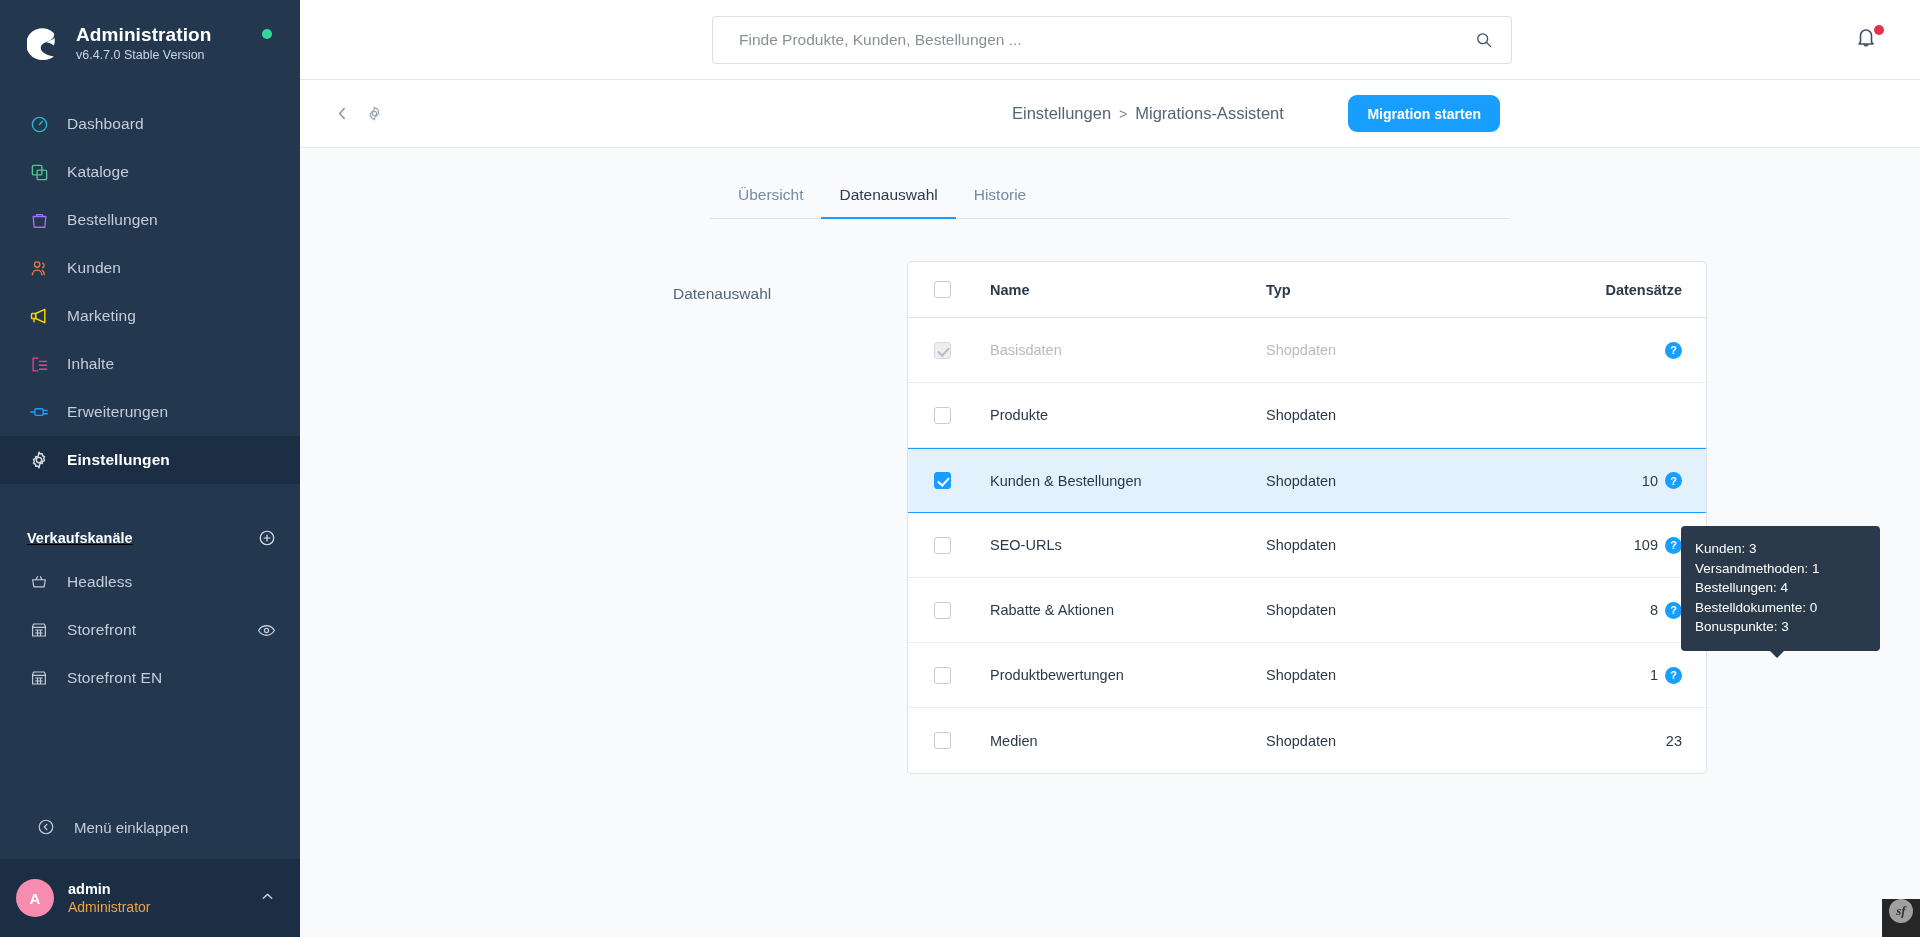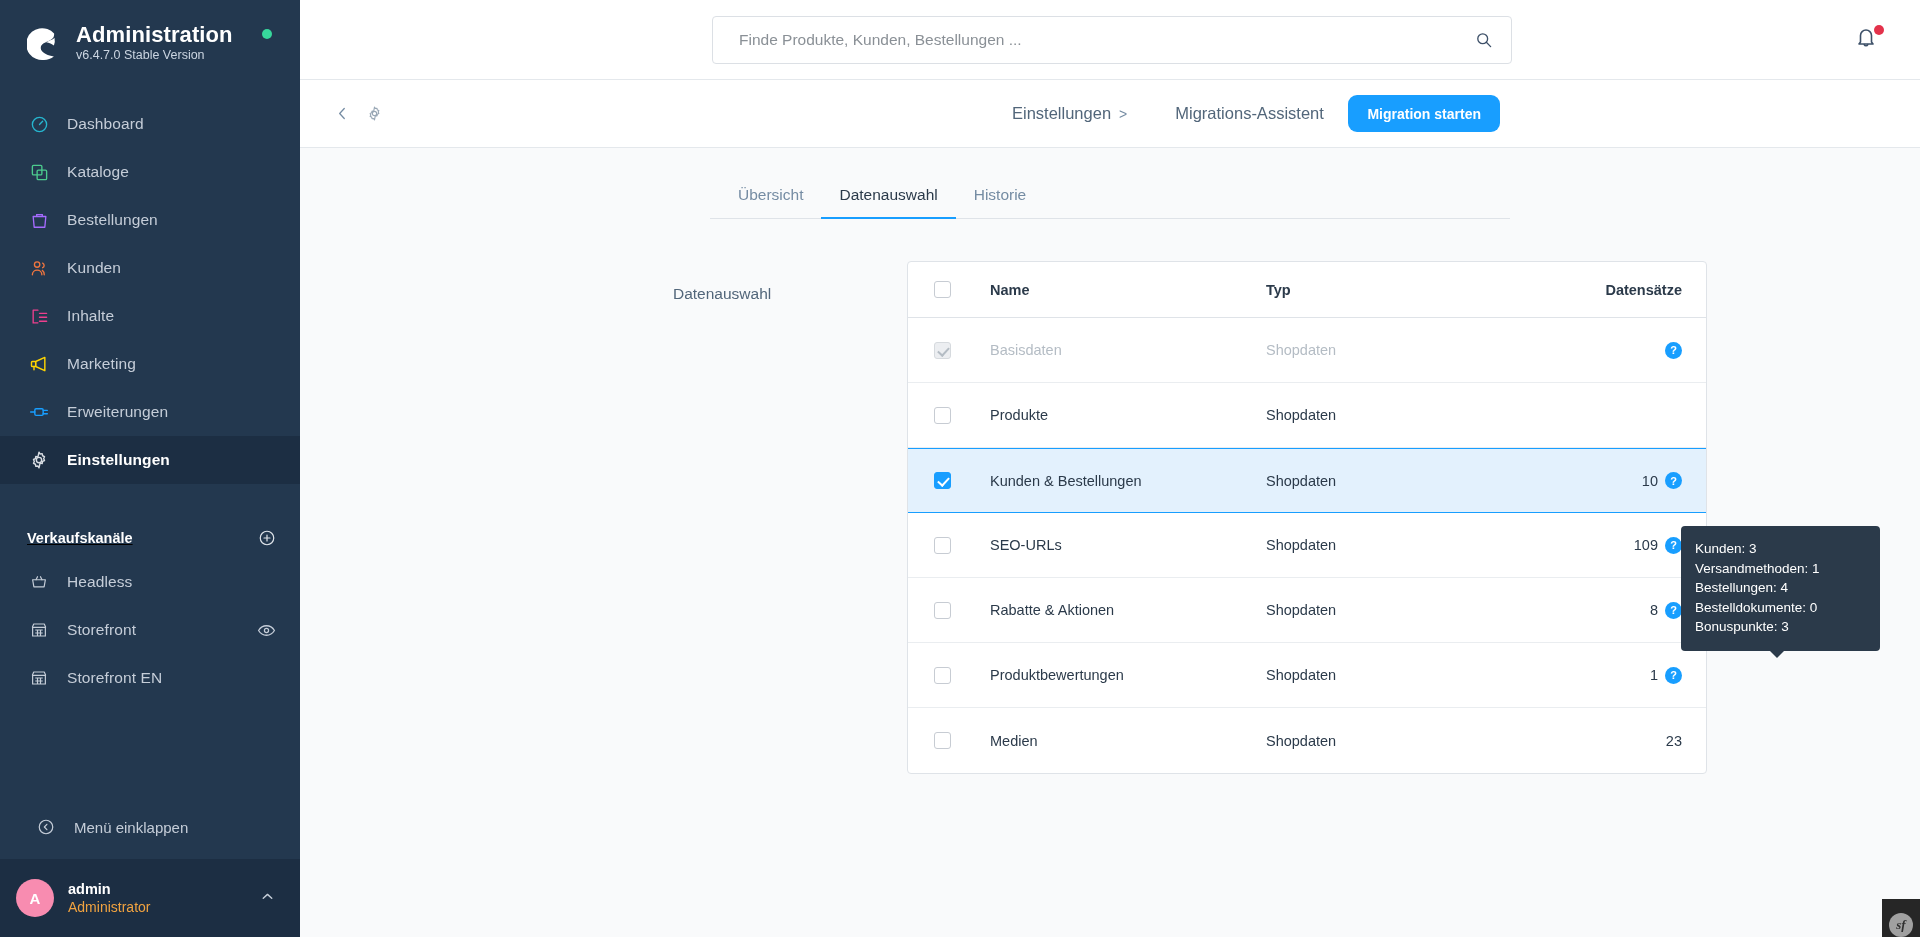--- a/index.html
+++ b/index.html
@@ -12,21 +12,21 @@
 
   
   .sidebar {
     width: 300px; height: 937px; background: #23384f;
     display: flex; flex-direction: column; flex: 0 0 300px;
     position: relative; z-index: 5;
   }
   .sb-head { height: 88px; display: flex; align-items: center; padding: 0 22px; position: relative; }
   .sb-logo { width: 44px; height: 44px; flex: 0 0 44px; display: flex; align-items: center; justify-content: center; }
   .sb-titles { margin-left: 10px; }
-  .sb-title { color: #fff; font-size: 22px; font-weight: bold; line-height: 22px; letter-spacing: .1px; text-align: right; }
+  .sb-title { color: #fff; font-size: 19px; font-weight: bold; line-height: 22px; letter-spacing: .1px; text-align: right; }
   .sb-sub { color: #cbd5e1; font-size: 12.5px; line-height: 17px; margin-top: 1px; }
   .sb-dot { position: absolute; right: 28px; top: 29px; width: 10px; height: 10px; border-radius: 50%; background: #37d79c; }
 
   .sb-nav { margin-top: 12px; }
   .nav-item {
     height: 48px; display: flex; align-items: center; padding-left: 23px;
     cursor: pointer; position: relative;
   }
   .nav-item .ico { width: 32px; flex: 0 0 32px; display: flex; align-items: center; justify-content: center; }
   .nav-item .lbl { color: #c5cdd8; font-size: 15.5px; margin-left: 12px; letter-spacing: .1px; }
@@ -79,21 +79,21 @@
 
   .smart-bar {
     height: 68px; background: #fff; border-bottom: 1px solid #e4e8ec;
     display: flex; align-items: center; padding: 0 36px 0 28px; position: relative; flex: 0 0 68px;
   }
   .sb-back { width: 28px; height: 28px; display: flex; align-items: center; justify-content: center; cursor: pointer; }
   .sb-gear { width: 28px; height: 28px; display: flex; align-items: center; justify-content: center; cursor: pointer; margin-left: 4px; }
   .bc { position: absolute; left: 712px; display: flex; align-items: center; gap: 8px; }
   .bc a { color: #52667a; font-size: 16.5px; text-decoration: none; cursor: pointer; }
   .bc .sep { color: #758ca3; font-size: 14px; }
-  .bc .cur { color: #52667a; font-size: 16.5px; margin-left: 40px; }
+  .bc .cur { color: #52667a; font-size: 16.5px; }
   .btn-primary {
     position: absolute; right: 420px; height: 37px; padding: 0 19px;
     background: #189eff; color: #fff; border: 0; border-radius: 9px;
     font-size: 14px; font-weight: bold; cursor: pointer;
     font-family: "Liberation Sans", sans-serif;
   }
 
   .content { flex: 1 1 auto; overflow: hidden; position: relative; }
 
   .tabs {
@@ -162,21 +162,21 @@
     color: #fff; font-size: 13.5px; line-height: 19.5px; z-index: 40;
   }
   .tooltip::after {
     content: ""; position: absolute; bottom: -7px; left: 88px;
     border-left: 8px solid transparent; border-right: 8px solid transparent;
     border-top: 8px solid #2b3a4a;
   }
 
   .sf-toolbar {
     position: absolute; right: 0; bottom: 0; width: 38px; height: 38px;
-    background: #262626; display: flex; align-items: flex-end; justify-content: center; z-index: 60;
+    background: #262626; display: flex; align-items: flex-start; justify-content: center; z-index: 60;
   }
   .sf-badge {
     width: 24px; height: 24px; border-radius: 50%; background: #a0a0a0; color: #303030;
     font-family: "Liberation Serif", serif; font-style: italic; font-weight: bold;
     font-size: 13px; display: flex; align-items: center; justify-content: center;
   }
 </style>
 </head>
 <body>
 
@@ -236,37 +236,37 @@
             <circle cx="9" cy="7" r="3.4"></circle>
               <path d="M3 20c0-3.6 2.7-6 6-6s6 2.4 6 6" stroke-linecap="round"></path>
             <path d="M16 5.2A3.2 3.2 0 0 1 16 11M18 20c0-3-1-4.6-2.4-5.6" stroke-linecap="round"></path>
           </svg>
         </span>
         <span class="lbl">Kunden</span>
       </div>
 
       <div class="nav-item">
         <span class="ico">
-          <svg width="19" height="19" viewBox="0 0 24 24" fill="none" stroke="#ee3f8e" stroke-width="1.7">
-            <path d="M4 4h6M4 4v16h6" stroke-linecap="round"></path>
-            <path d="M12 8h9M12 13h9M12 18h9" stroke-linecap="round"></path>
-          </svg>
-        </span>
-        <span class="lbl">Inhalte</span>
-      </div>
-
-      <div class="nav-item">
-        <span class="ico">
           <svg width="20" height="20" viewBox="0 0 24 24" fill="none" stroke="#ffd500" stroke-width="1.7">
             <path d="M8 9v6l11 5V4z" stroke-linejoin="round"></path>
               <rect x="3" y="9" width="5" height="6" rx="1"></rect>
             <path d="M6 15v4" stroke-linecap="round"></path>
           </svg>
         </span>
         <span class="lbl">Marketing</span>
+      </div>
+
+      <div class="nav-item">
+        <span class="ico">
+          <svg width="19" height="19" viewBox="0 0 24 24" fill="none" stroke="#ee3f8e" stroke-width="1.7">
+            <path d="M4 4h6M4 4v16h6" stroke-linecap="round"></path>
+            <path d="M12 8h9M12 13h9M12 18h9" stroke-linecap="round"></path>
+          </svg>
+        </span>
+        <span class="lbl">Inhalte</span>
       </div>
 
       <div class="nav-item">
         <span class="ico">
           <svg width="20" height="20" viewBox="0 0 24 24" fill="none" stroke="#189eff" stroke-width="1.7">
             <rect x="7" y="8" width="10" height="8" rx="1.5"></rect>
             <path d="M2 12h5M17 10h5M17 14h5" stroke-linecap="round"></path>
           </svg>
         </span>
         <span class="lbl">Erweiterungen</span>

